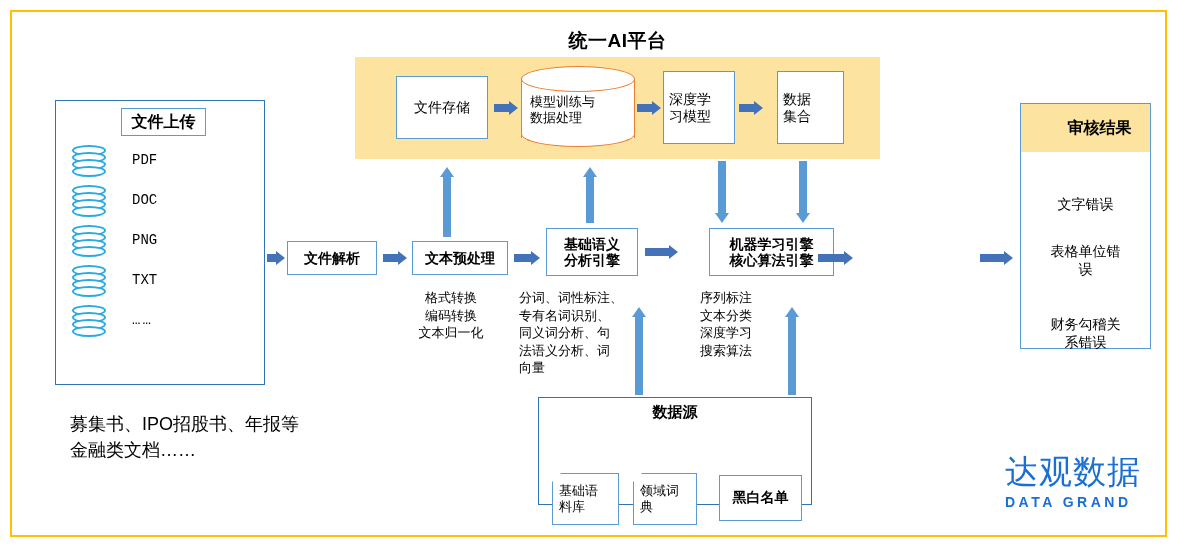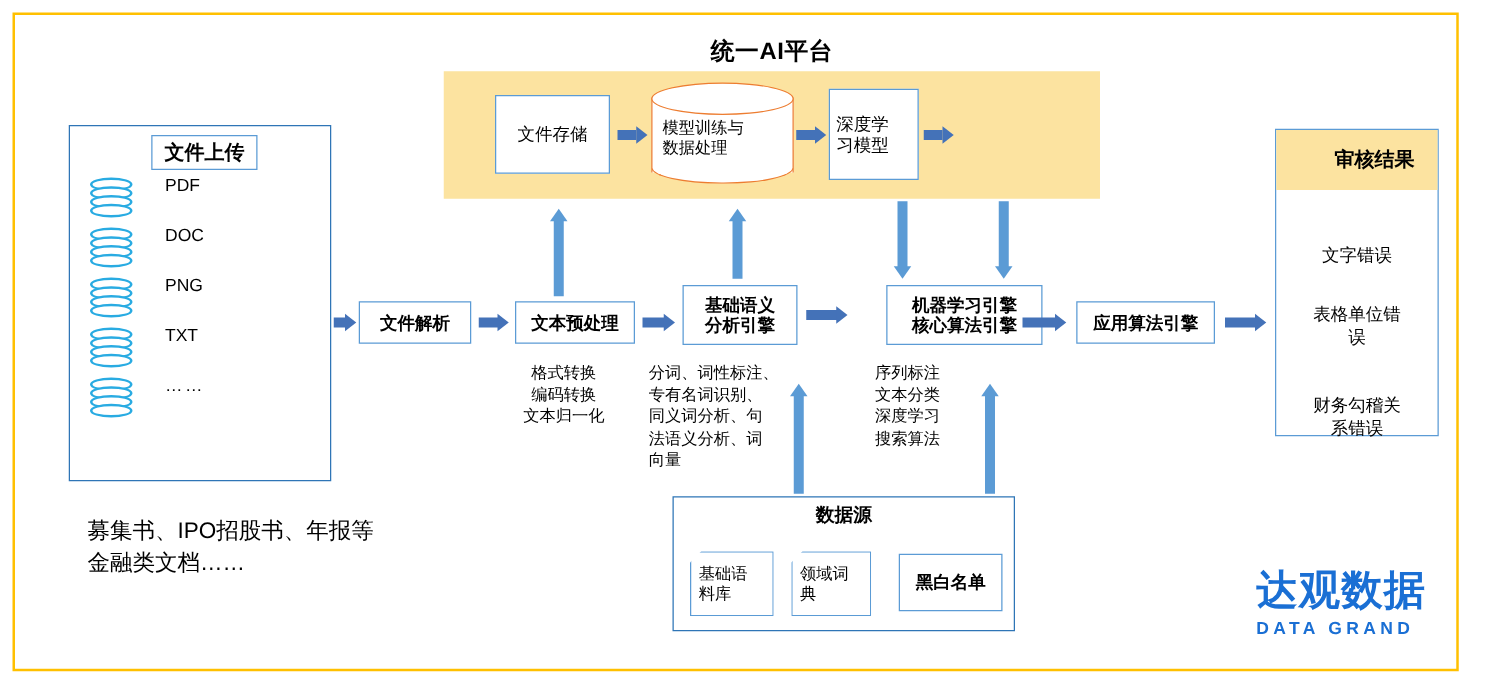--- a/index.html
+++ b/index.html
@@ -66,21 +66,21 @@
 
   
   #panel-upload{left:55px;top:100px;width:210px;height:285px;
     border:1px solid #2E75B6;background:#fff;}
   #upload-title{
     left:121px;top:108px;width:85px;height:28px;
     border:1px solid #5B9BD5;background:#fff;
     display:flex;align-items:center;justify-content:center;
     font-size:16px;font-weight:bold;color:#000;
   }
-  .file-row{display:flex;align-items:flex-start;}
+  .file-row{display:flex;align-items:center;font-family:Liberation Mono, monospace;}
   .file-label{font-size:14px;color:#000;}
   .db-icon{width:38px;height:34px;position:relative;flex:0 0 38px;}
   .db-icon .e{position:absolute;left:2px;width:34px;height:11px;
      border:2px solid #29ABE2;border-radius:50%;background:#fff;box-sizing:border-box;}
 
   
   #box-parse{left:287px;top:241px;width:90px;height:34px;font-size:14px;}
   #box-preproc{left:412px;top:241px;width:96px;height:34px;font-size:14px;}
   #box-semantic{left:546px;top:228px;width:92px;height:48px;font-size:14px;}
   #box-ml{left:685px;top:228px;width:125px;height:48px;font-size:14px;}
@@ -104,40 +104,40 @@
 
   
   #panel-ds{left:538px;top:397px;width:274px;height:108px;
     border:1px solid #2E75B6;background:#fff;}
   #ds-title{left:538px;top:403px;width:274px;text-align:center;
     font-size:15px;font-weight:bold;color:#000;}
   .ds-card{
     border:1px solid #5B9BD5;background:#fff;
     font-size:13px;color:#000;line-height:1.25;
     display:flex;align-items:center;justify-content:flex-start;
-    padding-left:6px;box-sizing:border-box;white-space:pre-line;
+    padding-left:6px;box-sizing:border-box;white-space:pre-line;margin-top:32px;
   }
   .ds-card.folded{
     border-top-left-radius:0;
     background:
       linear-gradient(225deg,transparent 0 0) ,#fff;
     clip-path:polygon(9px 0,100% 0,100% 100%,0 100%,0 9px);
   }
   #ds-0{left:552px;top:441px;width:67px;height:52px;}
   #ds-1{left:633px;top:441px;width:64px;height:52px;}
   #ds-2{left:719px;top:443px;width:83px;height:46px;
         align-items:center;justify-content:center;padding-left:0;
         font-size:14px;font-weight:bold;}
 
   
   #caption-docs{left:70px;top:411px;width:330px;font-size:18px;line-height:1.45;}
 
   
   #logo{left:1005px;top:455px;width:160px;height:70px;}
-  #logo-cn{font-size:33px;font-weight:bold;color:#1A6FD4;letter-spacing:1px;
+  #logo-cn{font-size:33px;font-weight:normal;color:#1A6FD4;letter-spacing:1px;
     line-height:1;font-family:"DejaVu Sans",sans-serif;}
   #logo-en{font-size:14px;font-weight:bold;color:#1A6FD4;letter-spacing:3.5px;
     margin-top:6px;}
 
   
   .arrow-r{position:absolute;height:14px;}
   .arrow-r .shaft{position:absolute;left:0;top:3px;height:8px;background:#4472B8;}
   .arrow-r .head{position:absolute;top:0;width:0;height:0;
     border-top:7px solid transparent;border-bottom:7px solid transparent;
     border-left:9px solid #4472B8;}
@@ -167,20 +167,22 @@
     <div class="cyl-body"></div>
     <div class="cyl-bottom"></div>
     <div class="cyl-top"></div>
     <div class="cyl-label">模型训练与
 数据处理</div>
   </div>
 
   <div class="abs box" id="box-deep-model" style="white-space:pre-line;">深度学
 习模型</div>
 
+  <div class="abs box" id="box-dataset" style="white-space:pre-line;">数据
+集合</div>
 
   <div class="arrow-r" style="left:494px;top:101px;width:24px;">
     <div class="shaft" style="width:15px;"></div>
       <div class="head" style="left:15px;"></div>
   </div>
   <div class="arrow-r" style="left:637px;top:101px;width:24px;">
     <div class="shaft" style="width:15px;"></div>
       <div class="head" style="left:15px;"></div>
   </div>
   <div class="arrow-r" style="left:739px;top:101px;width:24px;">
@@ -241,21 +243,20 @@
 
   <div class="abs plain-text" id="caption-docs">募集书、IPO招股书、年报等
 金融类文档……</div>
 
   <div class="abs box b" id="box-parse">文件解析</div>
   <div class="abs box b" id="box-preproc">文本预处理</div>
   <div class="abs box b" id="box-semantic" style="white-space:pre-line;">基础语义
 分析引擎</div>
   <div class="abs box b" id="box-ml" style="white-space:pre-line;margin-left:24px;">机器学习引擎
 核心算法引擎</div>
-  <div class="abs box b" id="box-apply">应用算法引擎</div>
 
   <div class="arrow-r" style="left:267px;top:251px;width:18px;">
     <div class="shaft" style="width:10px;"></div>
       <div class="head" style="left:9px;"></div>
   </div>
   <div class="arrow-r" style="left:383px;top:251px;width:25px;">
     <div class="shaft" style="width:16px;"></div>
       <div class="head" style="left:15px;"></div>
   </div>
   <div class="arrow-r" style="left:514px;top:251px;width:27px;">

